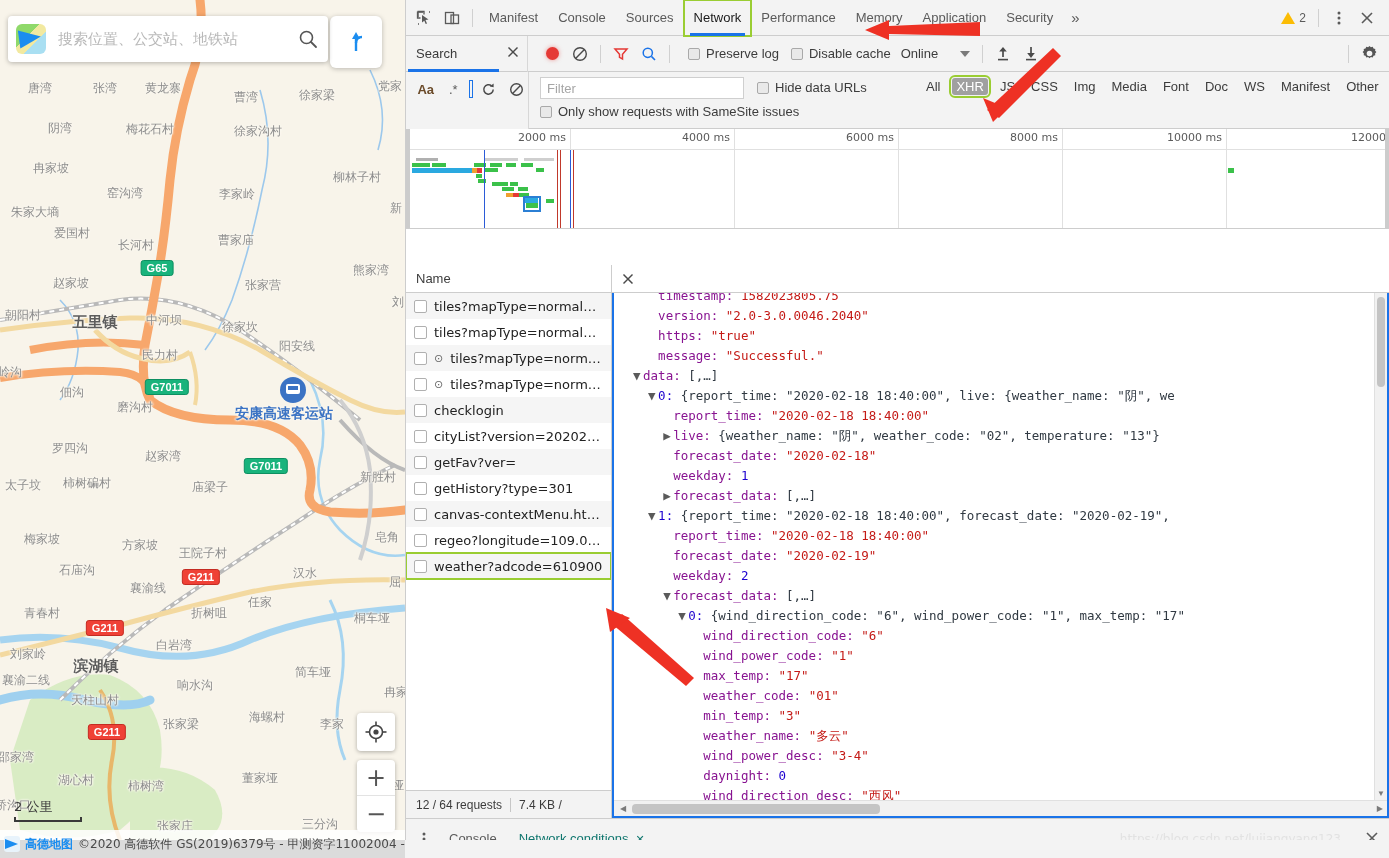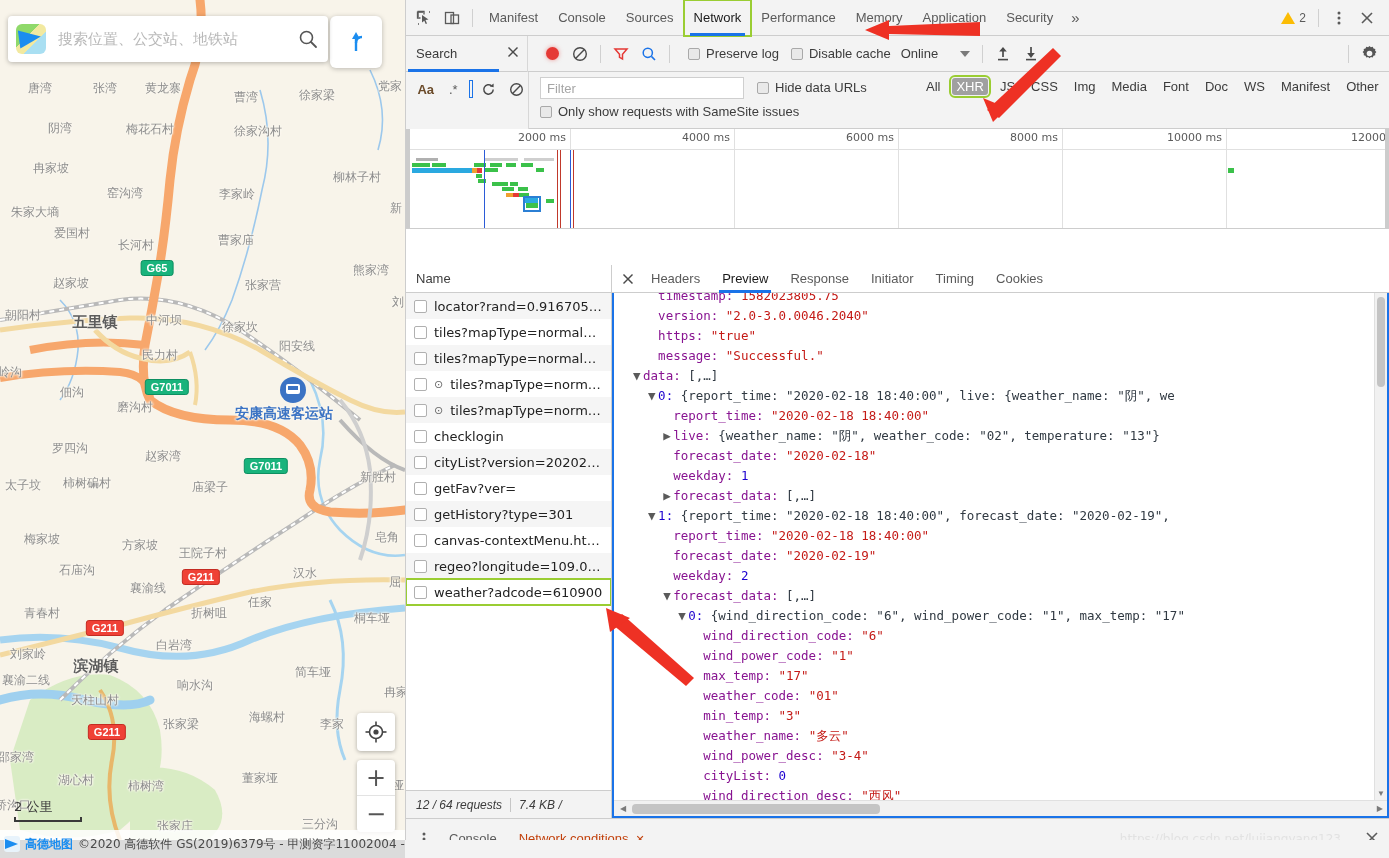--- a/index.html
+++ b/index.html
@@ -252,21 +252,21 @@
     font-size: 13px; color: #222; white-space: nowrap; overflow: hidden;
     font-family: "DejaVu Sans", sans-serif; cursor: pointer;
   }
   .req-row:nth-child(odd) { background: #f5f5f5; }
   .req-chk { width: 13px; height: 13px; border: 1px solid #b0b0b0; background: #fff; border-radius: 2px; flex:0 0 auto; }
   .req-clock { font-size: 11px; color: #666; }
   #row-selected-hl { outline: 2px solid #9acd32; outline-offset: -1px; }
   #req-summary {
     height: 28px; flex: 0 0 auto; border-top: 1px solid #cdcdcd;
     display: flex; align-items: center; gap: 8px; padding-left: 10px;
-    font-size: 12px; color: #3c3c3c; background: #f3f3f3; font-style: italic;
+    font-size: 12px; color: #3c3c3c; background: #f3f3f3;
   }
   .sum-sep { width:1px; height: 14px; background:#c6c6c6; }
 
   #detail-pane { flex: 1 1 auto; display: flex; flex-direction: column; min-width: 0; min-height:0; }
   #detail-tabs {
     height: 28px; flex: 0 0 auto; display: flex; align-items: center;
     border-bottom: 1px solid #cdcdcd; background: #fff; padding-left: 4px;
   }
   .d-tab {
     padding: 0 11px; height: 28px; line-height: 28px; font-size: 13px; color: #5a5a5a;
@@ -309,21 +309,21 @@
 
   
   #drawer {
     height: 40px; flex: 0 0 auto; background: #f3f3f3; border-top: 1px solid #cdcdcd;
     display: flex; align-items: center; padding-left: 4px; position: relative;
   }
   .dr-tab {
     padding: 0 11px; height: 40px; line-height: 40px; font-size: 13px; color: #5a5a5a;
     cursor: pointer; position: relative; display:flex; align-items:center; gap:7px;
   }
-  .dr-tab.active { color: #c2410c; }
+  .dr-tab.active { color: #0f766e; }
   .dr-tab.active::after {
     content:""; position:absolute; left:6px; right:6px; bottom:0; height:3px; background:#1a73e8;
   }
   #drawer-close { position: absolute; right: 10px; top: 12px; color: #5a5a5a; cursor: pointer; }
   #watermark {
     position: absolute; right: 48px; top: 13px; font-size: 12px; color: #e2e2e2;
     font-family: "DejaVu Sans", sans-serif; pointer-events: none;
   }
   #bottom-strip {
     position: absolute; left: 0; bottom: 0; width: 1389px; height: 18px;
@@ -722,24 +722,20 @@
       <div id="ov-left-handle"></div>
       <div id="ov-right-handle"></div>
     </div>
 
     <div id="dt-panes">
       <div id="req-list">
         <div id="req-head">Name</div>
         <div id="req-rows">
             <div class="req-row">
               <span class="req-chk"></span>
-              <span>locator?rand=0.916705…</span>
-            </div>
-            <div class="req-row">
-              <span class="req-chk"></span>
               <span>tiles?mapType=normal…</span>
             </div>
             <div class="req-row">
               <span class="req-chk"></span>
               <span>tiles?mapType=normal…</span>
             </div>
             <div class="req-row">
               <span class="req-chk"></span>
               <span class="req-clock">⊙</span>
               <span>tiles?mapType=norm…</span>
@@ -786,28 +782,20 @@
       </div>
 
       <div id="detail-pane">
         <div id="detail-tabs">
           <div id="detail-close">
             <svg width="12" height="12" viewBox="0 0 12 12">
                 <line x1="1.5" y1="1.5" x2="10.5" y2="10.5" stroke="#4a4a4a" stroke-width="1.5"></line>
                 <line x1="10.5" y1="1.5" x2="1.5" y2="10.5" stroke="#4a4a4a" stroke-width="1.5"></line>
               </svg>
           </div>
-          <div id="detail-tab-list" class="dt-row">
-              <div class="d-tab">Headers</div>
-              <div class="d-tab active">Preview</div>
-              <div class="d-tab">Response</div>
-              <div class="d-tab">Initiator</div>
-              <div class="d-tab">Timing</div>
-              <div class="d-tab">Cookies</div>
-            </div>
         </div>
         <div id="preview-wrap">
           <div id="preview-body">
               <div class="json-line" style="margin-top: -8px;"><span>    </span><span class="arrow"> </span><span class="k">timestamp: </span><span class="s">1582023805.75</span></div>
               <div class="json-line"><span>    </span><span class="arrow"> </span><span class="k">version: </span><span class="s">"2.0-3.0.0046.2040"</span></div>
               <div class="json-line"><span>    </span><span class="arrow"> </span><span class="k">https: </span><span class="s">"true"</span></div>
               <div class="json-line"><span>    </span><span class="arrow"> </span><span class="k">message: </span><span class="s">"Successful."</span></div>
               <div class="json-line"><span>  </span><span class="arrow">▼</span><span class="k">data: </span><span class="p">[,…]</span></div>
               <div class="json-line"><span>    </span><span class="arrow">▼</span><span class="n">0: </span><span class="p">{report_time: "2020-02-18 18:40:00", live: {weather_name: "阴", we</span></div>
               <div class="json-line"><span>      </span><span class="arrow"> </span><span class="k">report_time: </span><span class="s">"2020-02-18 18:40:00"</span></div>
@@ -821,21 +809,21 @@
               <div class="json-line"><span>      </span><span class="arrow"> </span><span class="k">weekday: </span><span class="n">2</span></div>
               <div class="json-line"><span>      </span><span class="arrow">▼</span><span class="k">forecast_data: </span><span class="p">[,…]</span></div>
               <div class="json-line"><span>        </span><span class="arrow">▼</span><span class="n">0: </span><span class="p">{wind_direction_code: "6", wind_power_code: "1", max_temp: "17"</span></div>
               <div class="json-line"><span>          </span><span class="arrow"> </span><span class="k">wind_direction_code: </span><span class="s">"6"</span></div>
               <div class="json-line"><span>          </span><span class="arrow"> </span><span class="k">wind_power_code: </span><span class="s">"1"</span></div>
               <div class="json-line"><span>          </span><span class="arrow"> </span><span class="k">max_temp: </span><span class="s">"17"</span></div>
               <div class="json-line"><span>          </span><span class="arrow"> </span><span class="k">weather_code: </span><span class="s">"01"</span></div>
               <div class="json-line"><span>          </span><span class="arrow"> </span><span class="k">min_temp: </span><span class="s">"3"</span></div>
               <div class="json-line"><span>          </span><span class="arrow"> </span><span class="k">weather_name: </span><span class="s">"多云"</span></div>
               <div class="json-line"><span>          </span><span class="arrow"> </span><span class="k">wind_power_desc: </span><span class="s">"3-4"</span></div>
-              <div class="json-line"><span>          </span><span class="arrow"> </span><span class="k">cityList: </span><span class="n">0</span></div>
+              <div class="json-line"><span>          </span><span class="arrow"> </span><span class="k">daynight: </span><span class="n">0</span></div>
               <div class="json-line"><span>          </span><span class="arrow"> </span><span class="k">wind_direction_desc: </span><span class="s">"西风"</span></div>
               <div class="json-line"><span>        </span><span class="arrow">▶</span><span class="n">1: </span><span class="p">{wind_direction_code: "6", wind_power_code: "1", max_temp: "17"</span></div>
             </div>
           <div id="pv-vscroll">
             <div class="sb-arrow" style="top:0">▲</div>
             <div id="pv-vthumb"></div>
             <div class="sb-arrow" style="bottom:0">▼</div>
           </div>
           <div id="pv-hscroll">
             <div style="width:18px;text-align:center;color:#7a7a7a;font-size:8px">◀</div>

